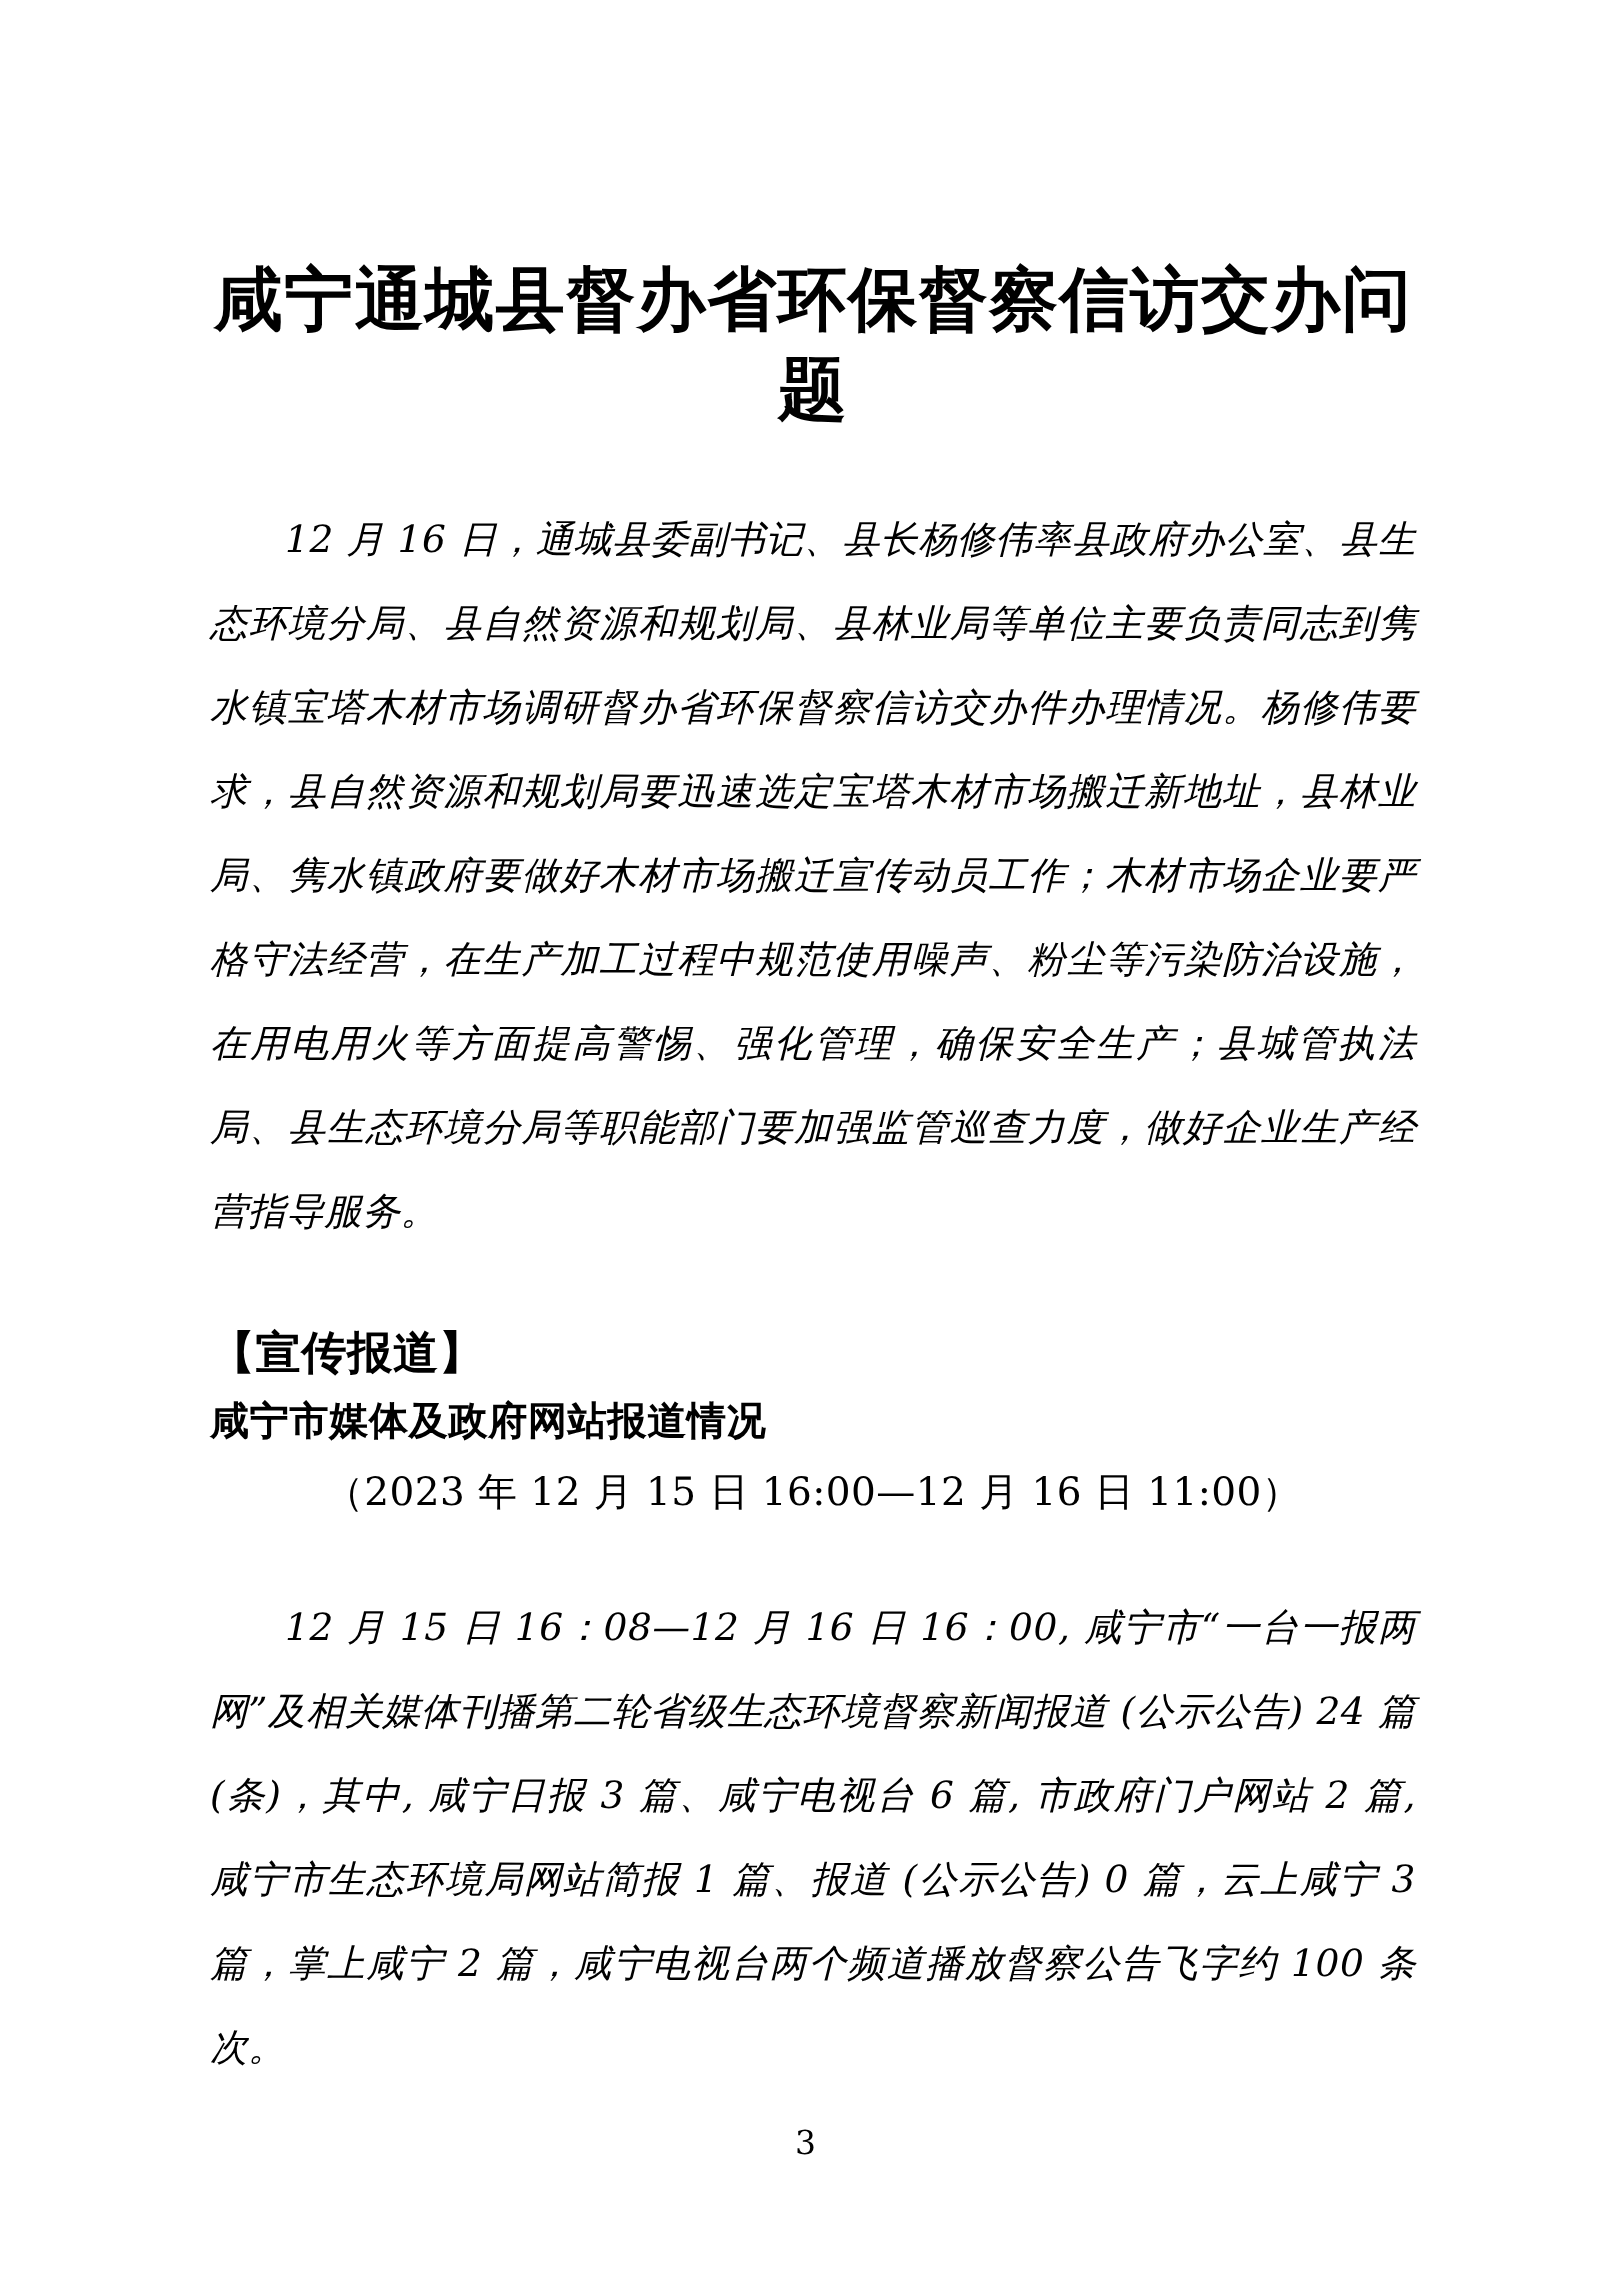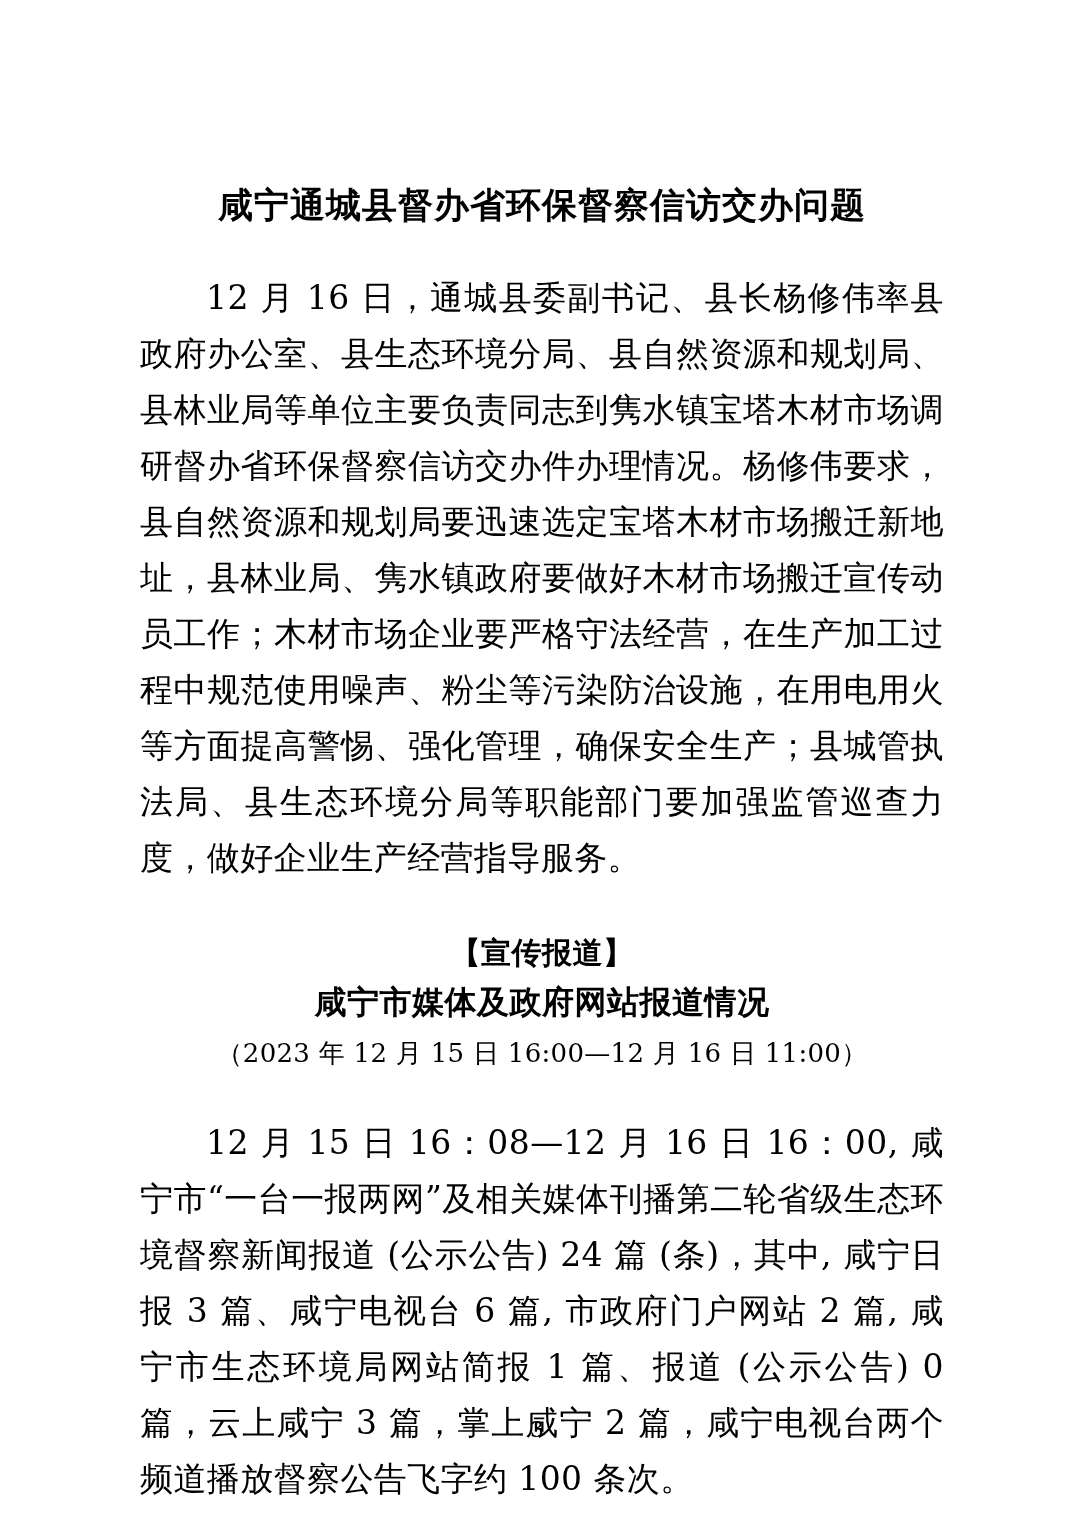--- a/index.html
+++ b/index.html
@@ -16,49 +16,48 @@
     overflow: hidden;
   }
   .page {
     width: 1074px;
     height: 1520px;
     box-sizing: border-box;
     padding: 170px 130px 0 140px;
     position: relative;
   }
   .doc-title {
-    font-size: 35px;
+    font-size: 46px;
     font-weight: bold;
     text-align: center;
     letter-spacing: 1px;
     line-height: 1.3;
-    margin: 12px 0 42px 0;
+    margin: 0 0 42px 0;
     font-family: "DejaVu Serif", "Liberation Serif", serif;
   }
   .body-para {
-    font-size: 33px;
+    font-size: 25px;
     line-height: 56px;
     text-align: justify;
     text-justify: inter-ideograph;
     text-indent: 2em;
     margin: 0;
     letter-spacing: 0.4px;
+    font-style: italic;
   }
   .section-label {
     font-size: 30px;
     font-weight: bold;
     margin: 46px 0 0 0;
     line-height: 1.4;
     letter-spacing: 0.5px;
-    text-align: center;
   }
   .sub-title {
-    font-size: 32px;
+    font-size: 26px;
     font-weight: bold;
-    text-align: center;
     margin: 6px 0 0 0;
     line-height: 1.4;
     letter-spacing: 0.5px;
   }
   .sub-date {
     font-size: 26px;
     text-align: center;
     margin: 10px 0 0 0;
     line-height: 1.5;
     letter-spacing: 0.3px;

